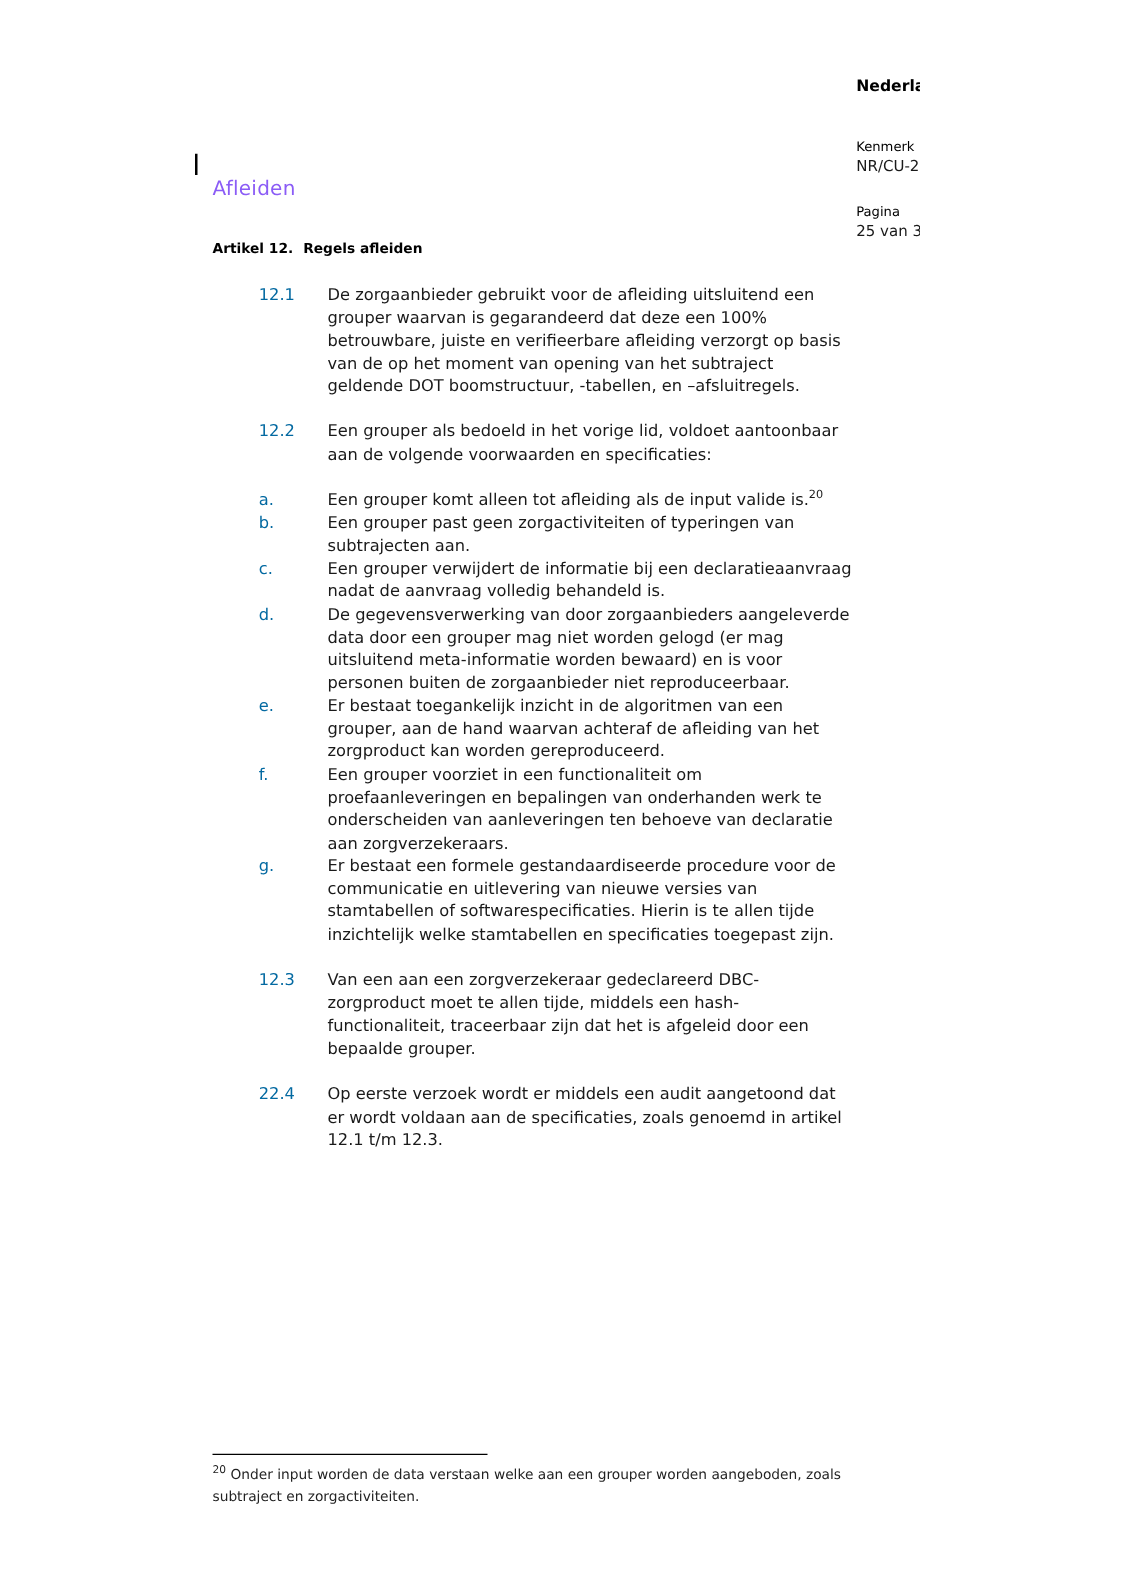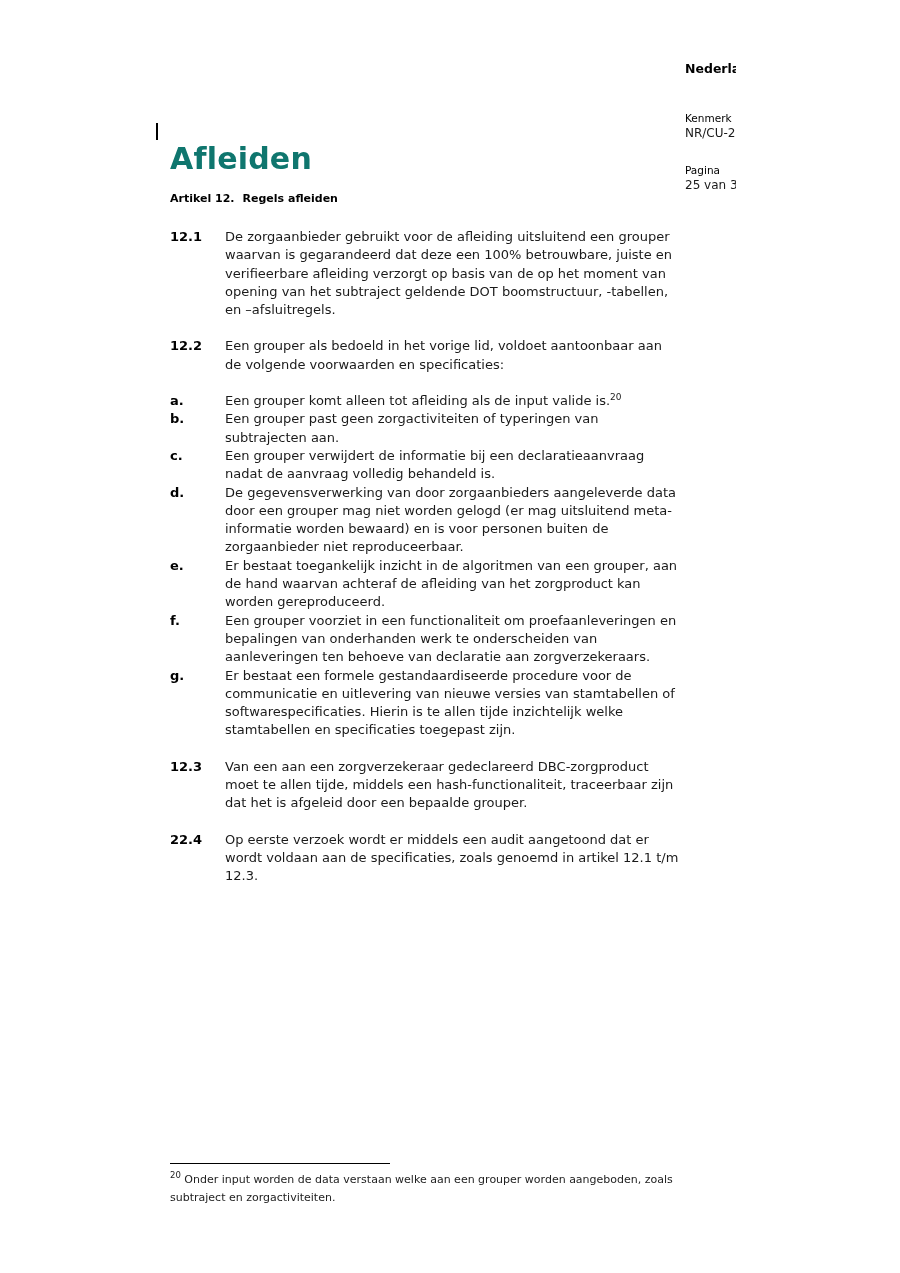--- a/index.html
+++ b/index.html
@@ -46,23 +46,23 @@
     width: 2px;
     height: 17px;
     background: #000;
   }
 
   
   .page-title {
     position: absolute;
     left: 170px;
     top: 141px;
-    font-size: 30px;
-    font-weight: bold;
-    color: #0f766e;
+    font-size: 16px;
+    font-weight: normal;
+    color: #8b5cf6;
     letter-spacing: 0.2px;
   }
   .article-heading {
     position: absolute;
     left: 170px;
     top: 192px;
     font-size: 11px;
     font-weight: bold;
     color: #000;
     white-space: nowrap;
@@ -75,22 +75,23 @@
     left: 170px;
     top: 228px;
     width: 512px;
     font-size: 13px;
     line-height: 18.3px;
   }
   .block { display: flex; align-items: flex-start; }
   .block.gap { margin-top: 18px; }
   .bnum {
     flex: 0 0 55px;
-    font-weight: bold;
-    color: #000000;
+    font-weight: normal;
+    color: #0369a1;
+    margin-left: 37px;
   }
   .btxt { flex: 1 1 auto; }
   sup.fnref {
     font-size: 9px;
     vertical-align: super;
     line-height: 0;
   }
 
   
   .footnote-area {

